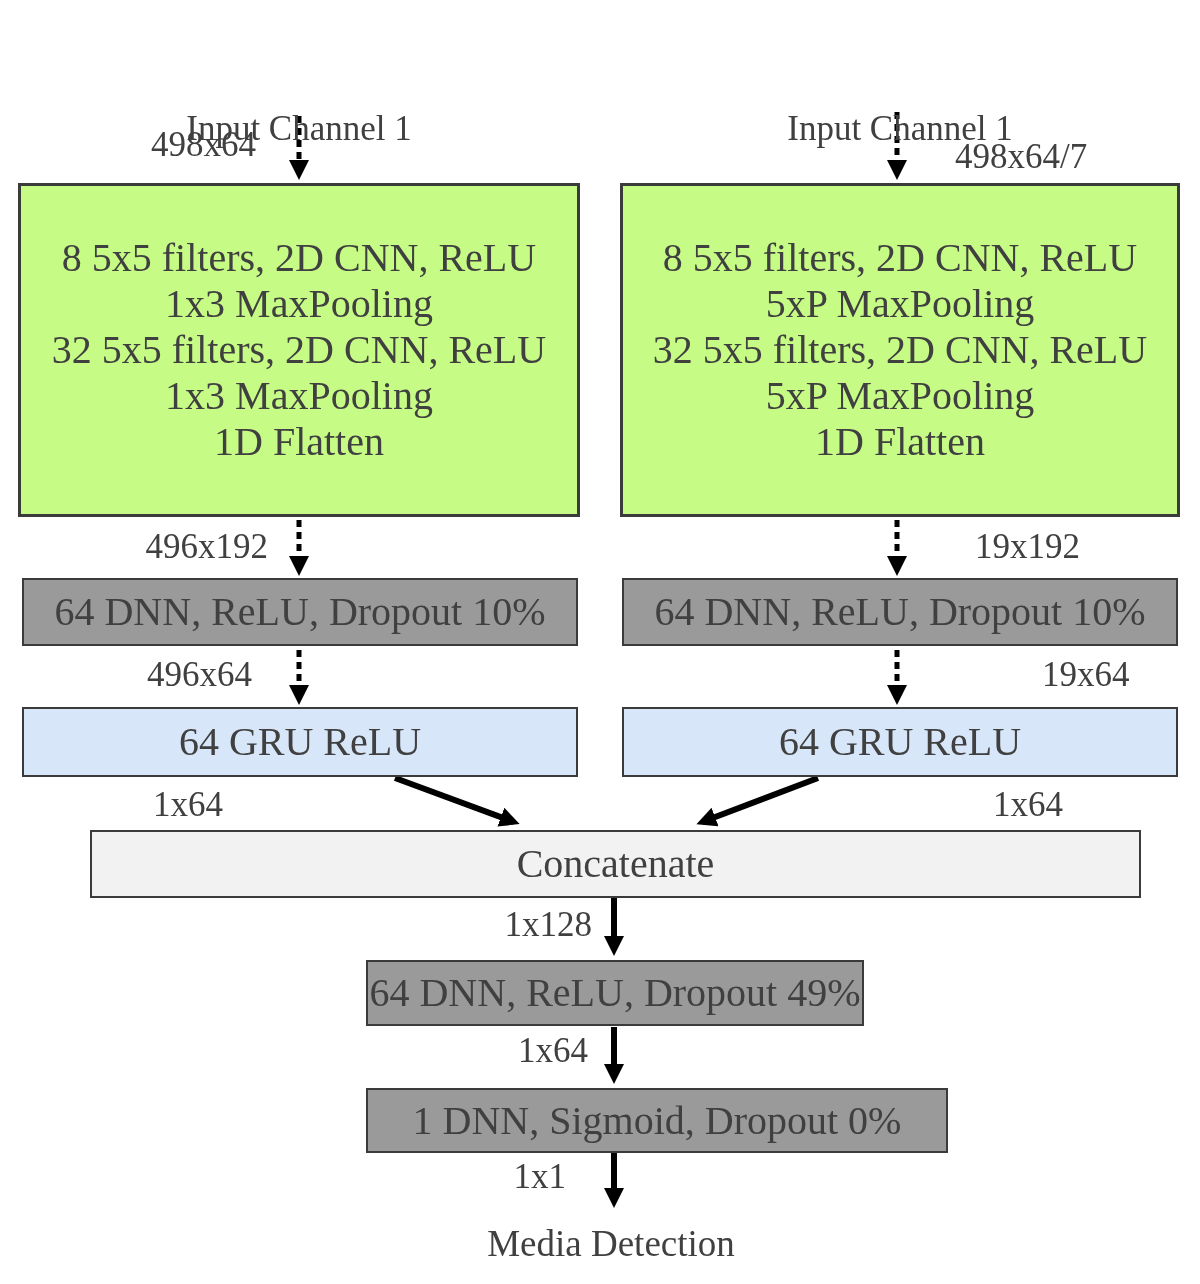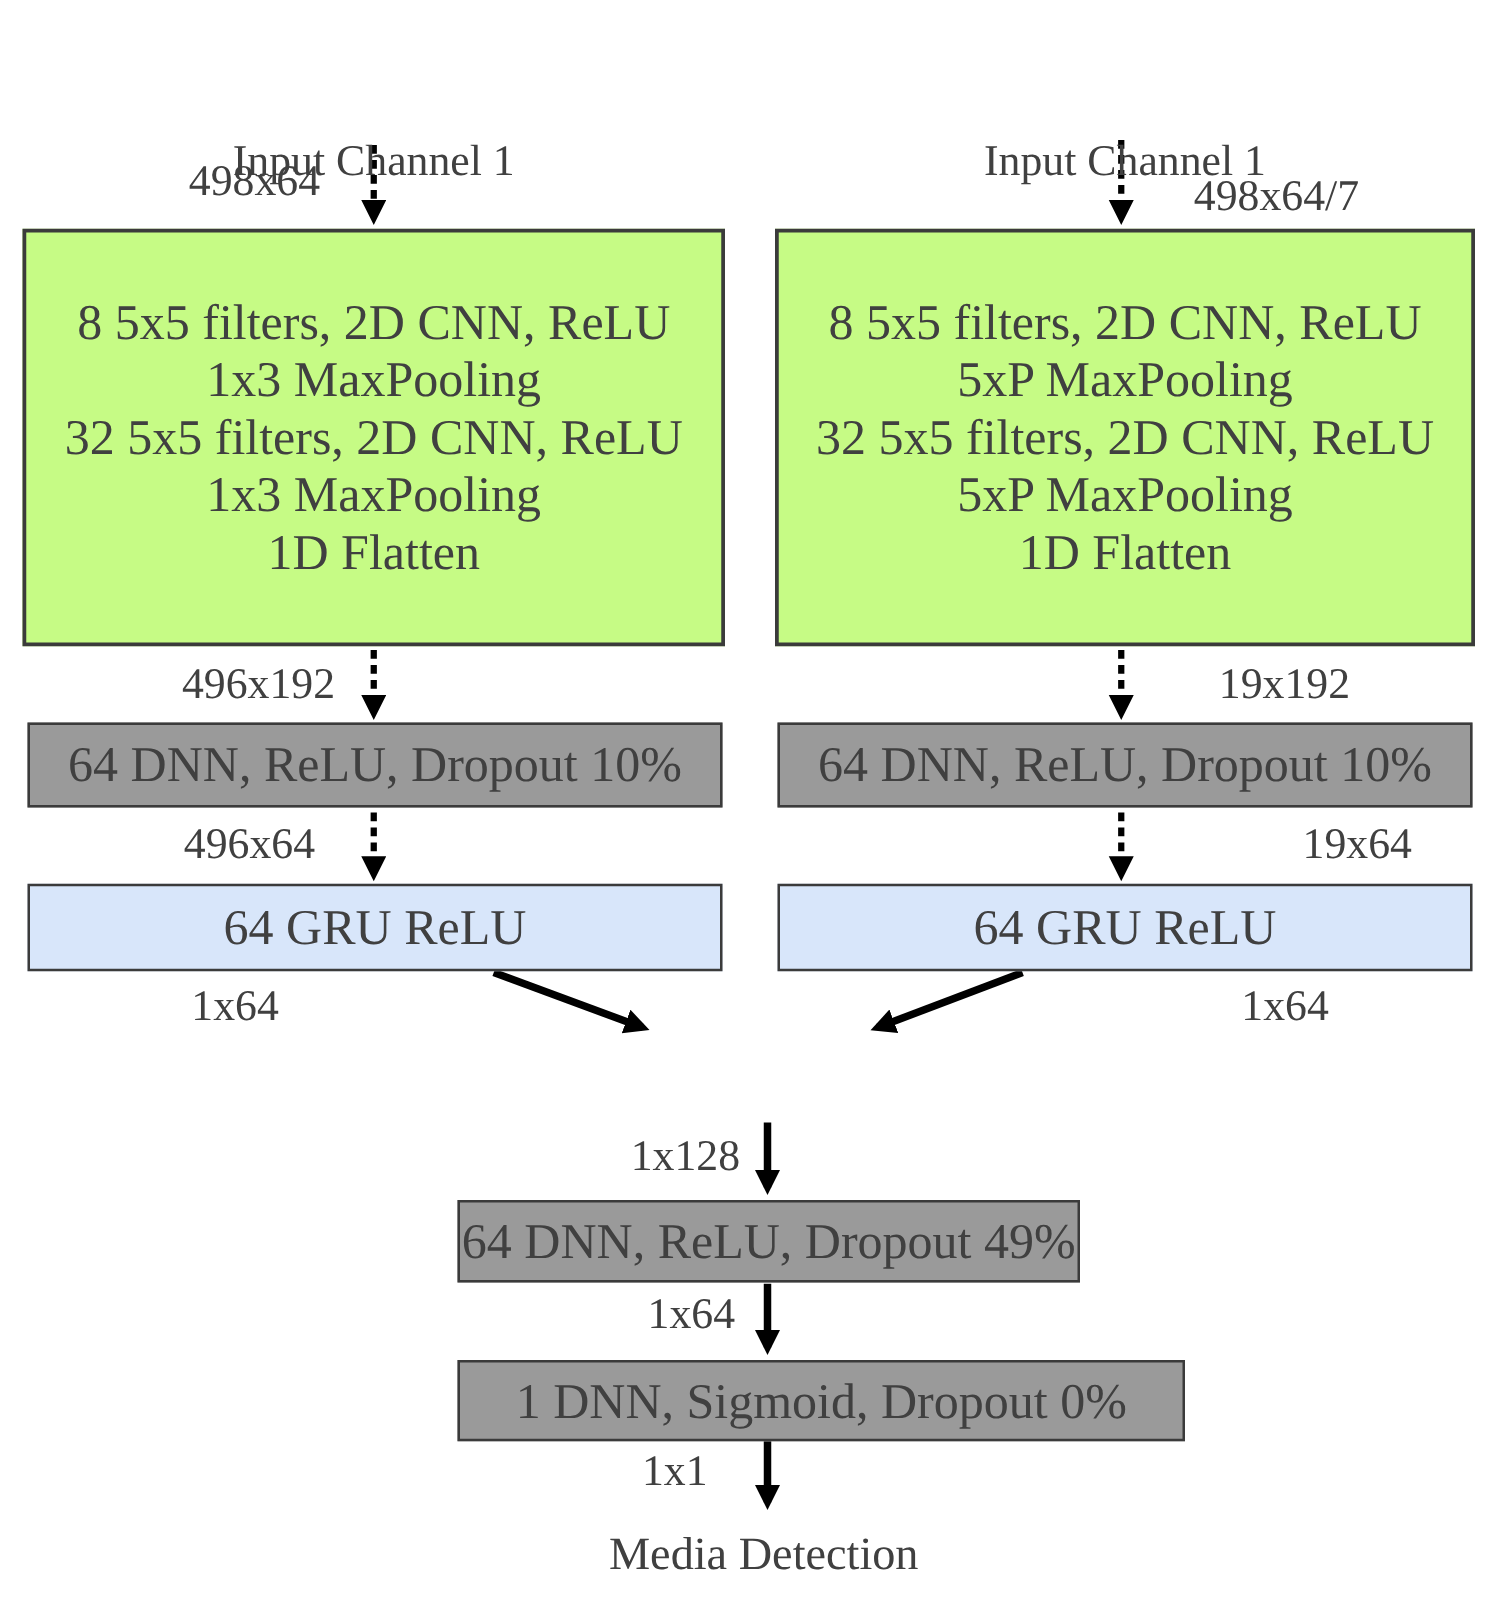--- a/index.html
+++ b/index.html
@@ -134,20 +134,23 @@
   </div>
 
   <div class="dim-label left-align" style="left:1042px; top:656px; width:160px;">19x64</div>
 
   <div class="box gru-block" style="left:622px; top:707px; width:556px; height:70px;">
     <span>64 GRU ReLU</span>
   </div>
 
   <div class="dim-label left-align" style="left:993px; top:786px; width:120px;">1x64</div>
 
+  <div class="box concat-block" style="left:90px; top:830px; width:1051px; height:68px;">
+    <span>Concatenate</span>
+  </div>
 
   <div class="dim-label right-align" style="left:420px; top:906px; width:172px;">1x128</div>
 
   <div class="box dnn-block" style="left:366px; top:960px; width:498px; height:66px;">
     <span>64 DNN, ReLU, Dropout 49%</span>
   </div>
 
   <div class="dim-label right-align" style="left:420px; top:1032px; width:168px;">1x64</div>
 
   <div class="box dnn-block" style="left:366px; top:1088px; width:582px; height:65px;">

